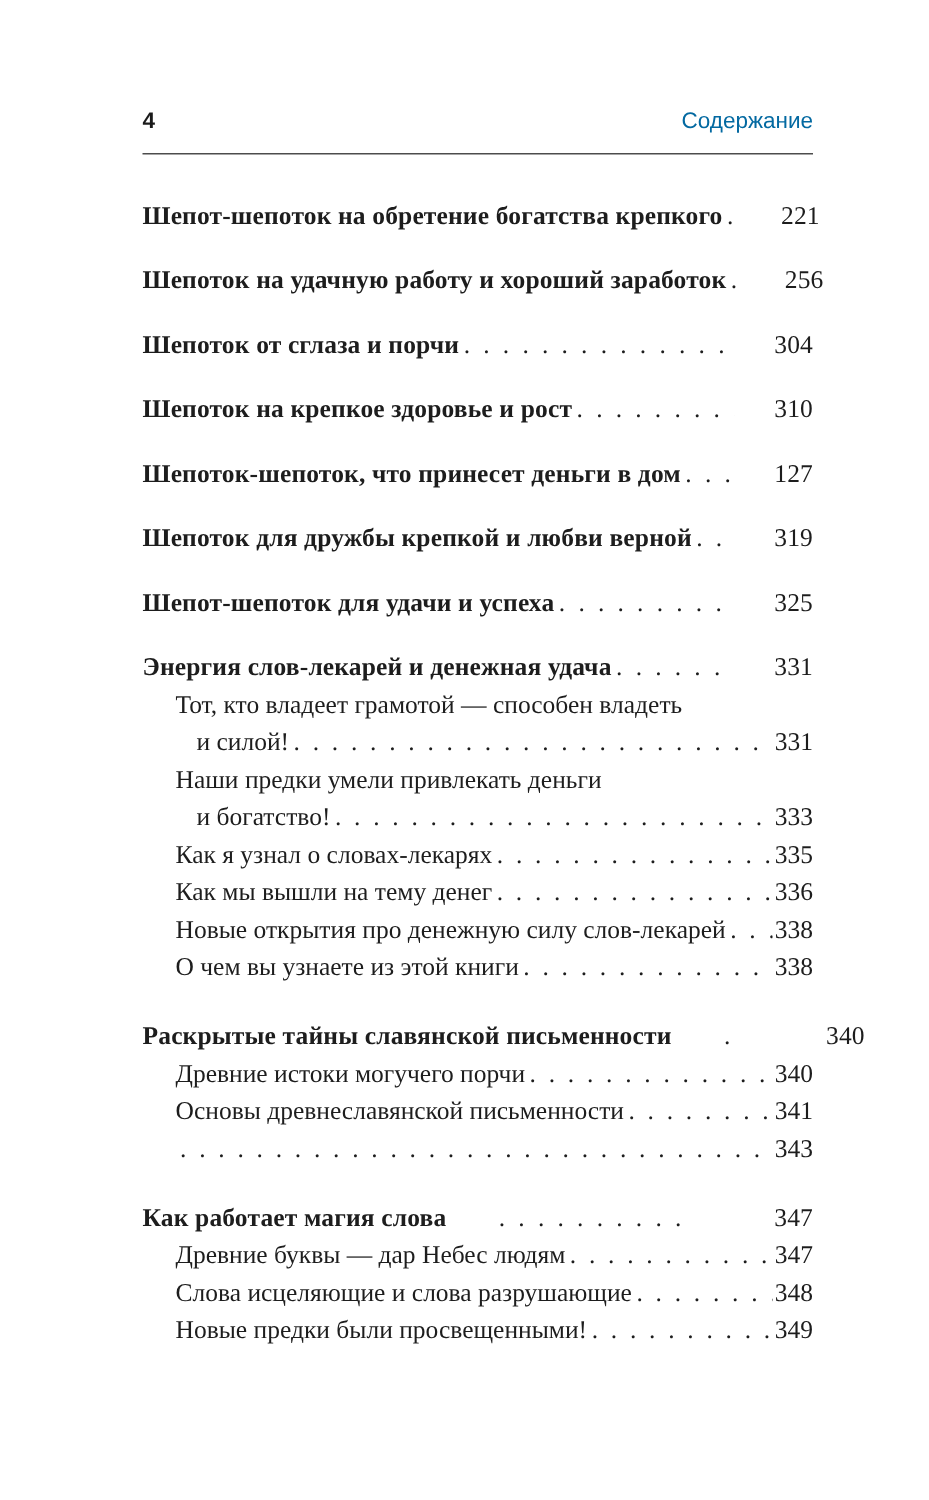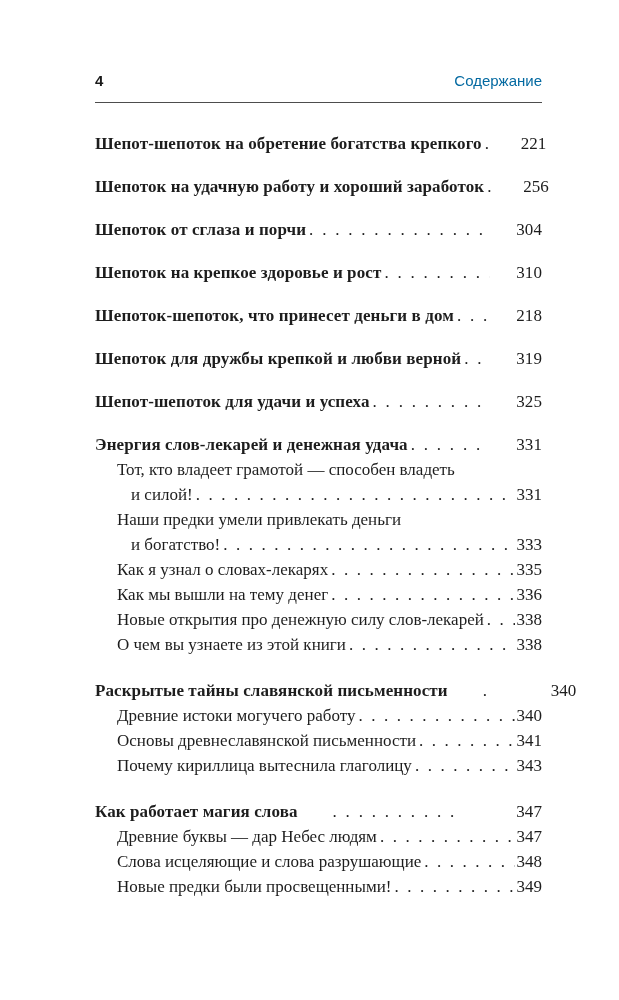--- a/index.html
+++ b/index.html
@@ -80,21 +80,21 @@
         <span class="pageno">304</span>
       </div>
       <div class="row lvl0 bold gap-chapter">
         <span class="title">Шепоток на крепкое здоровье и рост</span>
         <span class="dots"></span>
         <span class="pageno">310</span>
       </div>
       <div class="row lvl0 bold gap-chapter">
         <span class="title">Шепоток-шепоток, что принесет деньги в дом</span>
         <span class="dots"></span>
-        <span class="pageno">218</span>
+        <span class="pageno">127</span>
       </div>
       <div class="row lvl0 bold gap-chapter">
         <span class="title">Шепоток для дружбы крепкой и любви верной</span>
         <span class="dots"></span>
         <span class="pageno">319</span>
       </div>
       <div class="row lvl0 bold gap-chapter">
         <span class="title">Шепот-шепоток для удачи и успеха</span>
         <span class="dots"></span>
         <span class="pageno">325</span>
@@ -139,31 +139,30 @@
         <span class="title">О чем вы узнаете из этой книги</span>
         <span class="dots"></span>
         <span class="pageno">338</span>
       </div>
       <div class="row lvl0 bold gap-section">
         <span class="title">Раскрытые тайны славянской письменности</span>
         <span class="dots"></span>
         <span class="pageno">340</span>
       </div>
       <div class="row lvl1 gap-none">
-        <span class="title">Древние истоки могучего работу</span>
+        <span class="title">Древние истоки могучего порчи</span>
         <span class="dots"></span>
         <span class="pageno">340</span>
       </div>
       <div class="row lvl1 gap-none">
         <span class="title">Основы древнеславянской письменности</span>
         <span class="dots"></span>
         <span class="pageno">341</span>
       </div>
       <div class="row lvl1 gap-none">
-        <span class="title">Почему кириллица вытеснила глаголицу</span>
         <span class="dots"></span>
         <span class="pageno">343</span>
       </div>
       <div class="row lvl0 bold gap-section">
         <span class="title">Как работает магия слова</span>
         <span class="dots"></span>
         <span class="pageno">347</span>
       </div>
       <div class="row lvl1 gap-none">
         <span class="title">Древние буквы — дар Небес людям</span>

